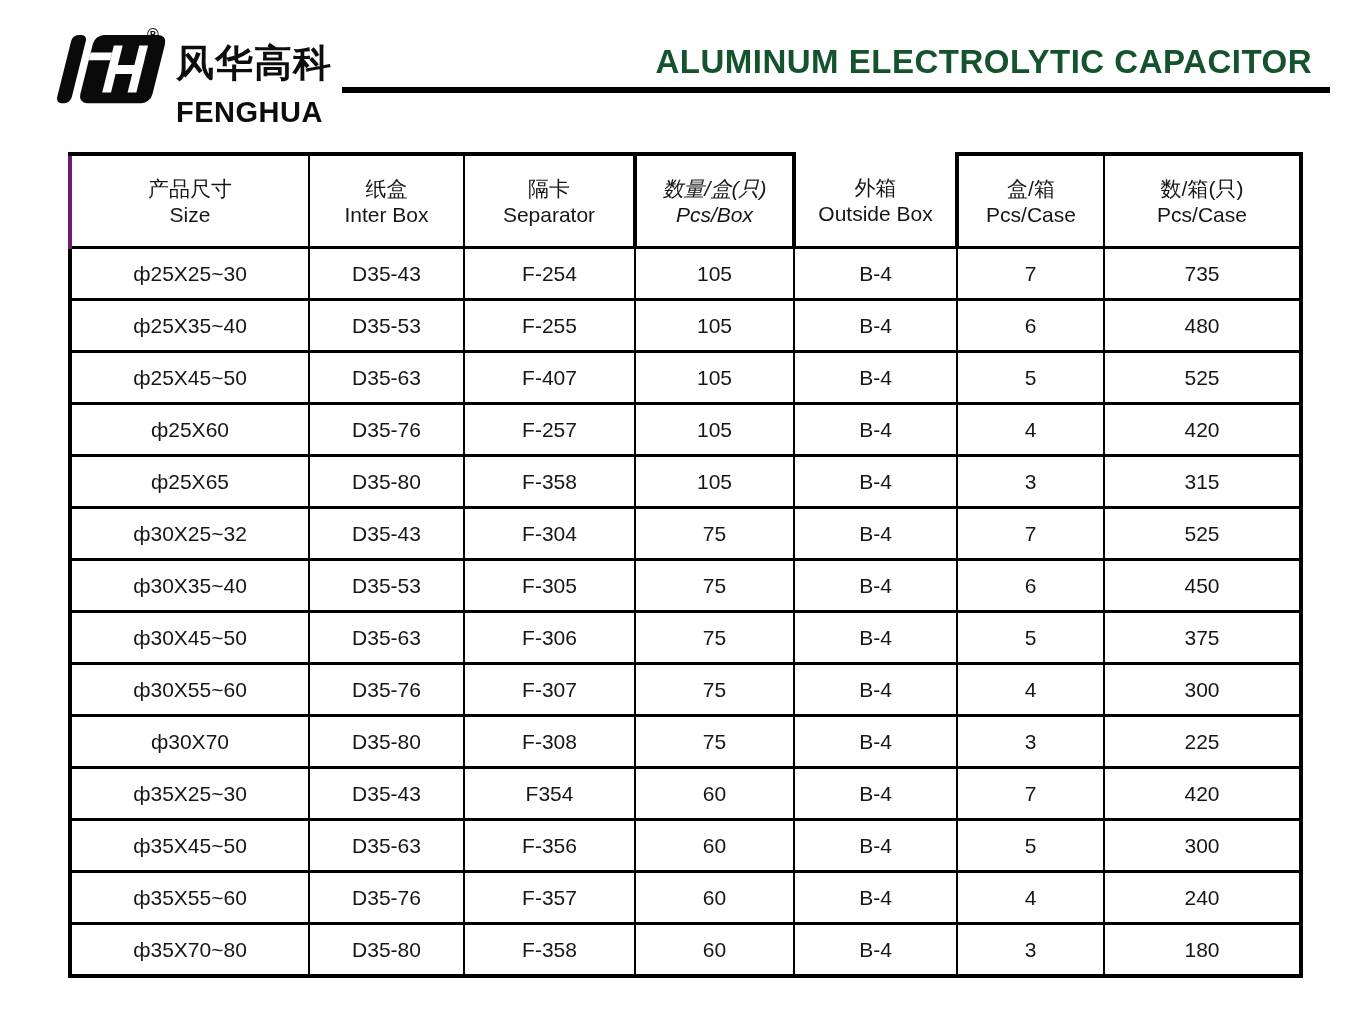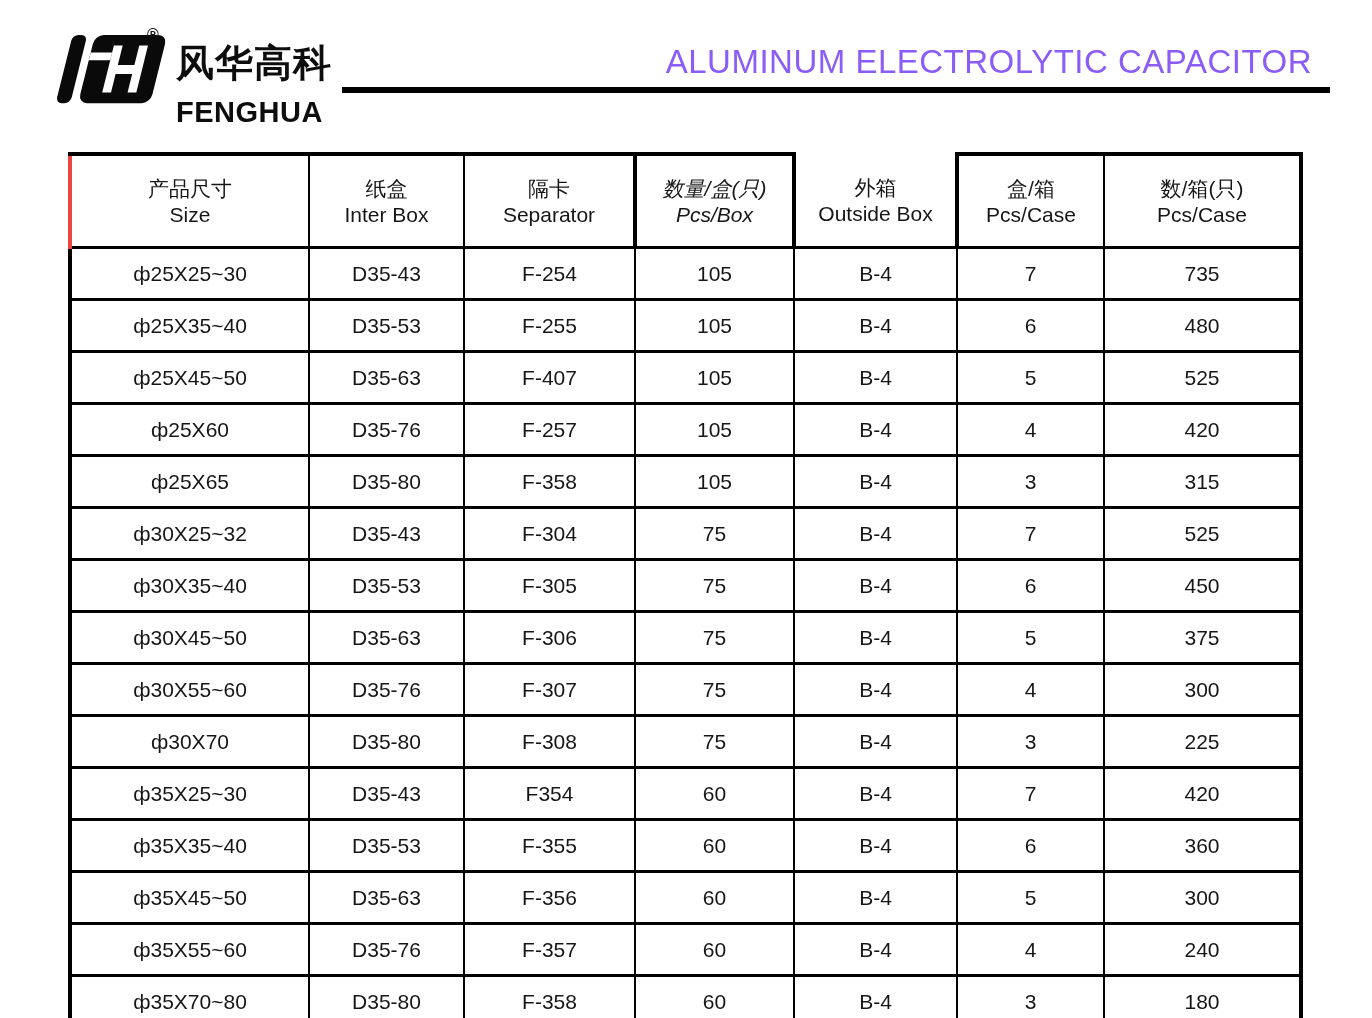--- a/index.html
+++ b/index.html
@@ -48,23 +48,23 @@
     font-weight: bold;
     letter-spacing: 0.5px;
     margin-top: 16px;
     color: #0d0d0d;
   }
   .doc-title {
     position: absolute;
     top: 43px;
     right: 60px;
     font-size: 33px;
-    font-weight: normal;
+    font-weight: bold;
     letter-spacing: 0.5px;
-    color: #8b5cf6;
+    color: #14532d;
     white-space: nowrap;
   }
   .title-rule {
     position: absolute;
     left: 342px;
     top: 87px;
     width: 988px;
     height: 6px;
     background: #000000;
   }
@@ -87,21 +87,21 @@
     padding: 0;
     overflow: hidden;
   }
   
   .packing thead th {
     height: 90px;
     border: 2px solid #000;
     border-top: 4px solid #000;
     border-bottom: 3px solid #000;
   }
-  .packing thead th:nth-child(1) { border-left: 4px solid #ef4444; }
+  .packing thead th:nth-child(1) { border-left: 4px solid #701a75; }
   .packing thead th:nth-child(4) { border-left: 4px solid #000; border-right: 4px solid #000; font-style: italic; }
   .packing thead th:nth-child(5) { border-top: none; text-align: center; }
   .packing thead th:nth-child(6) { border-left: 4px solid #000; }
   .packing thead th:nth-child(7) { border-right: 4px solid #000; }
   .hdr-zh { display: block; }
   .hdr-en { display: block; }
   
   .packing tbody td {
     height: 49px;
     border: 2px solid #000;
@@ -274,29 +274,20 @@
         <tr>
       <td>ф35X25~30</td>
       <td>D35-43</td>
       <td>F354</td>
       <td>60</td>
       <td>B-4</td>
       <td>7</td>
       <td>420</td>
     </tr>
         <tr>
-      <td>ф35X35~40</td>
-      <td>D35-53</td>
-      <td>F-355</td>
-      <td>60</td>
-      <td>B-4</td>
-      <td>6</td>
-      <td>360</td>
-    </tr>
-        <tr>
       <td>ф35X45~50</td>
       <td>D35-63</td>
       <td>F-356</td>
       <td>60</td>
       <td>B-4</td>
       <td>5</td>
       <td>300</td>
     </tr>
         <tr>
       <td>ф35X55~60</td>

